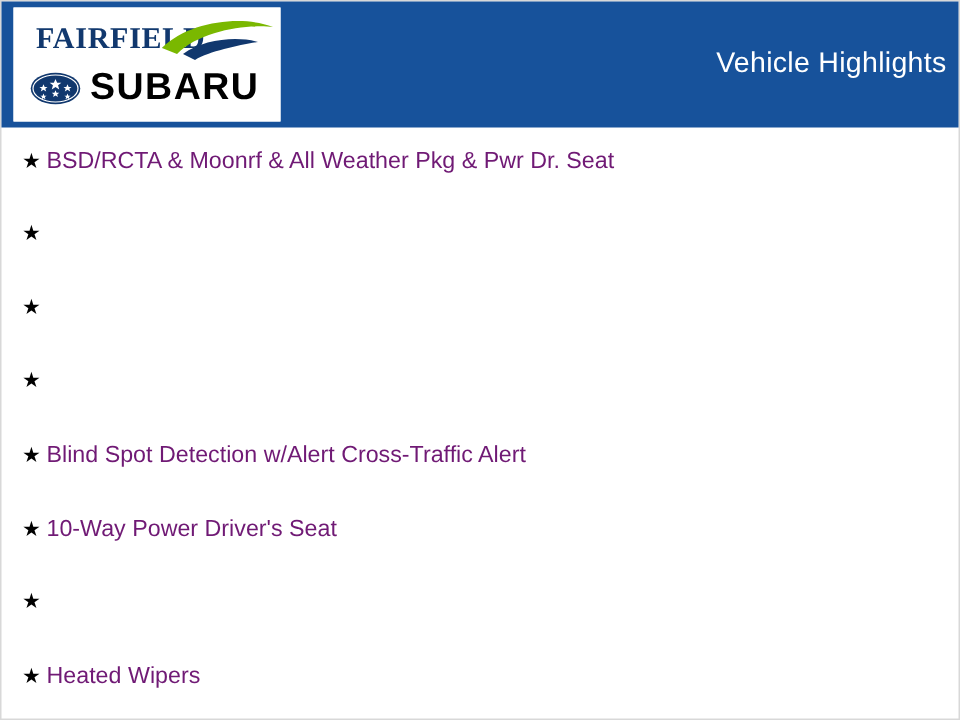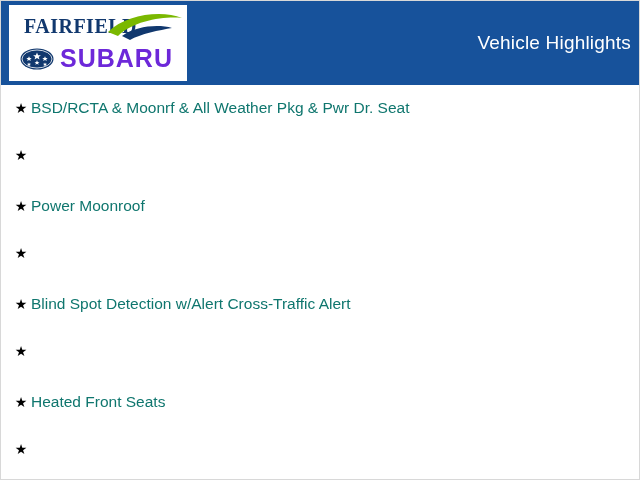--- a/index.html
+++ b/index.html
@@ -79,21 +79,21 @@
     align-items: center;
   }
   .subaru-emblem {
     width: 34px;
     height: 22px;
     flex: 0 0 auto;
   }
   .logo-subaru-text {
     font-size: 25px;
     font-weight: bold;
-    color: #6d28d9;
+    color: #000000;
     letter-spacing: 1px;
     margin-left: 6px;
     font-family: "Liberation Sans", sans-serif;
   }
   
   .highlights {
     padding: 14px 0 0 0;
     margin: 0;
     list-style: none;
   }
@@ -106,21 +106,21 @@
   .bullet-star {
     flex: 0 0 auto;
     width: 20px;
     color: #000000;
     font-size: 14px;
     line-height: 1;
     text-align: center;
   }
   .highlight-label {
     font-size: 15.5px;
-    color: #0f766e;
+    color: #701a75;
     white-space: nowrap;
   }
 </style>
 </head>
 <body>
 
 <div class="page">
 
   <div class="header">
 
@@ -155,34 +155,34 @@
   <ul class="highlights">
     <li class="highlight-item">
       <span class="bullet-star">★</span>
       <span class="highlight-label">BSD/RCTA &amp; Moonrf &amp; All Weather Pkg &amp; Pwr Dr. Seat</span>
     </li>
     <li class="highlight-item">
       <span class="bullet-star">★</span>
     </li>
     <li class="highlight-item">
       <span class="bullet-star">★</span>
-      <span class="highlight-label">Power Moonroof</span>
     </li>
     <li class="highlight-item">
       <span class="bullet-star">★</span>
     </li>
     <li class="highlight-item">
       <span class="bullet-star">★</span>
       <span class="highlight-label">Blind Spot Detection w/Alert Cross-Traffic Alert</span>
     </li>
     <li class="highlight-item">
       <span class="bullet-star">★</span>
+      <span class="highlight-label">10-Way Power Driver's Seat</span>
     </li>
     <li class="highlight-item">
       <span class="bullet-star">★</span>
-      <span class="highlight-label">Heated Front Seats</span>
     </li>
     <li class="highlight-item">
       <span class="bullet-star">★</span>
+      <span class="highlight-label">Heated Wipers</span>
     </li>
   </ul>
 
 </div>
 
 </body></html>

